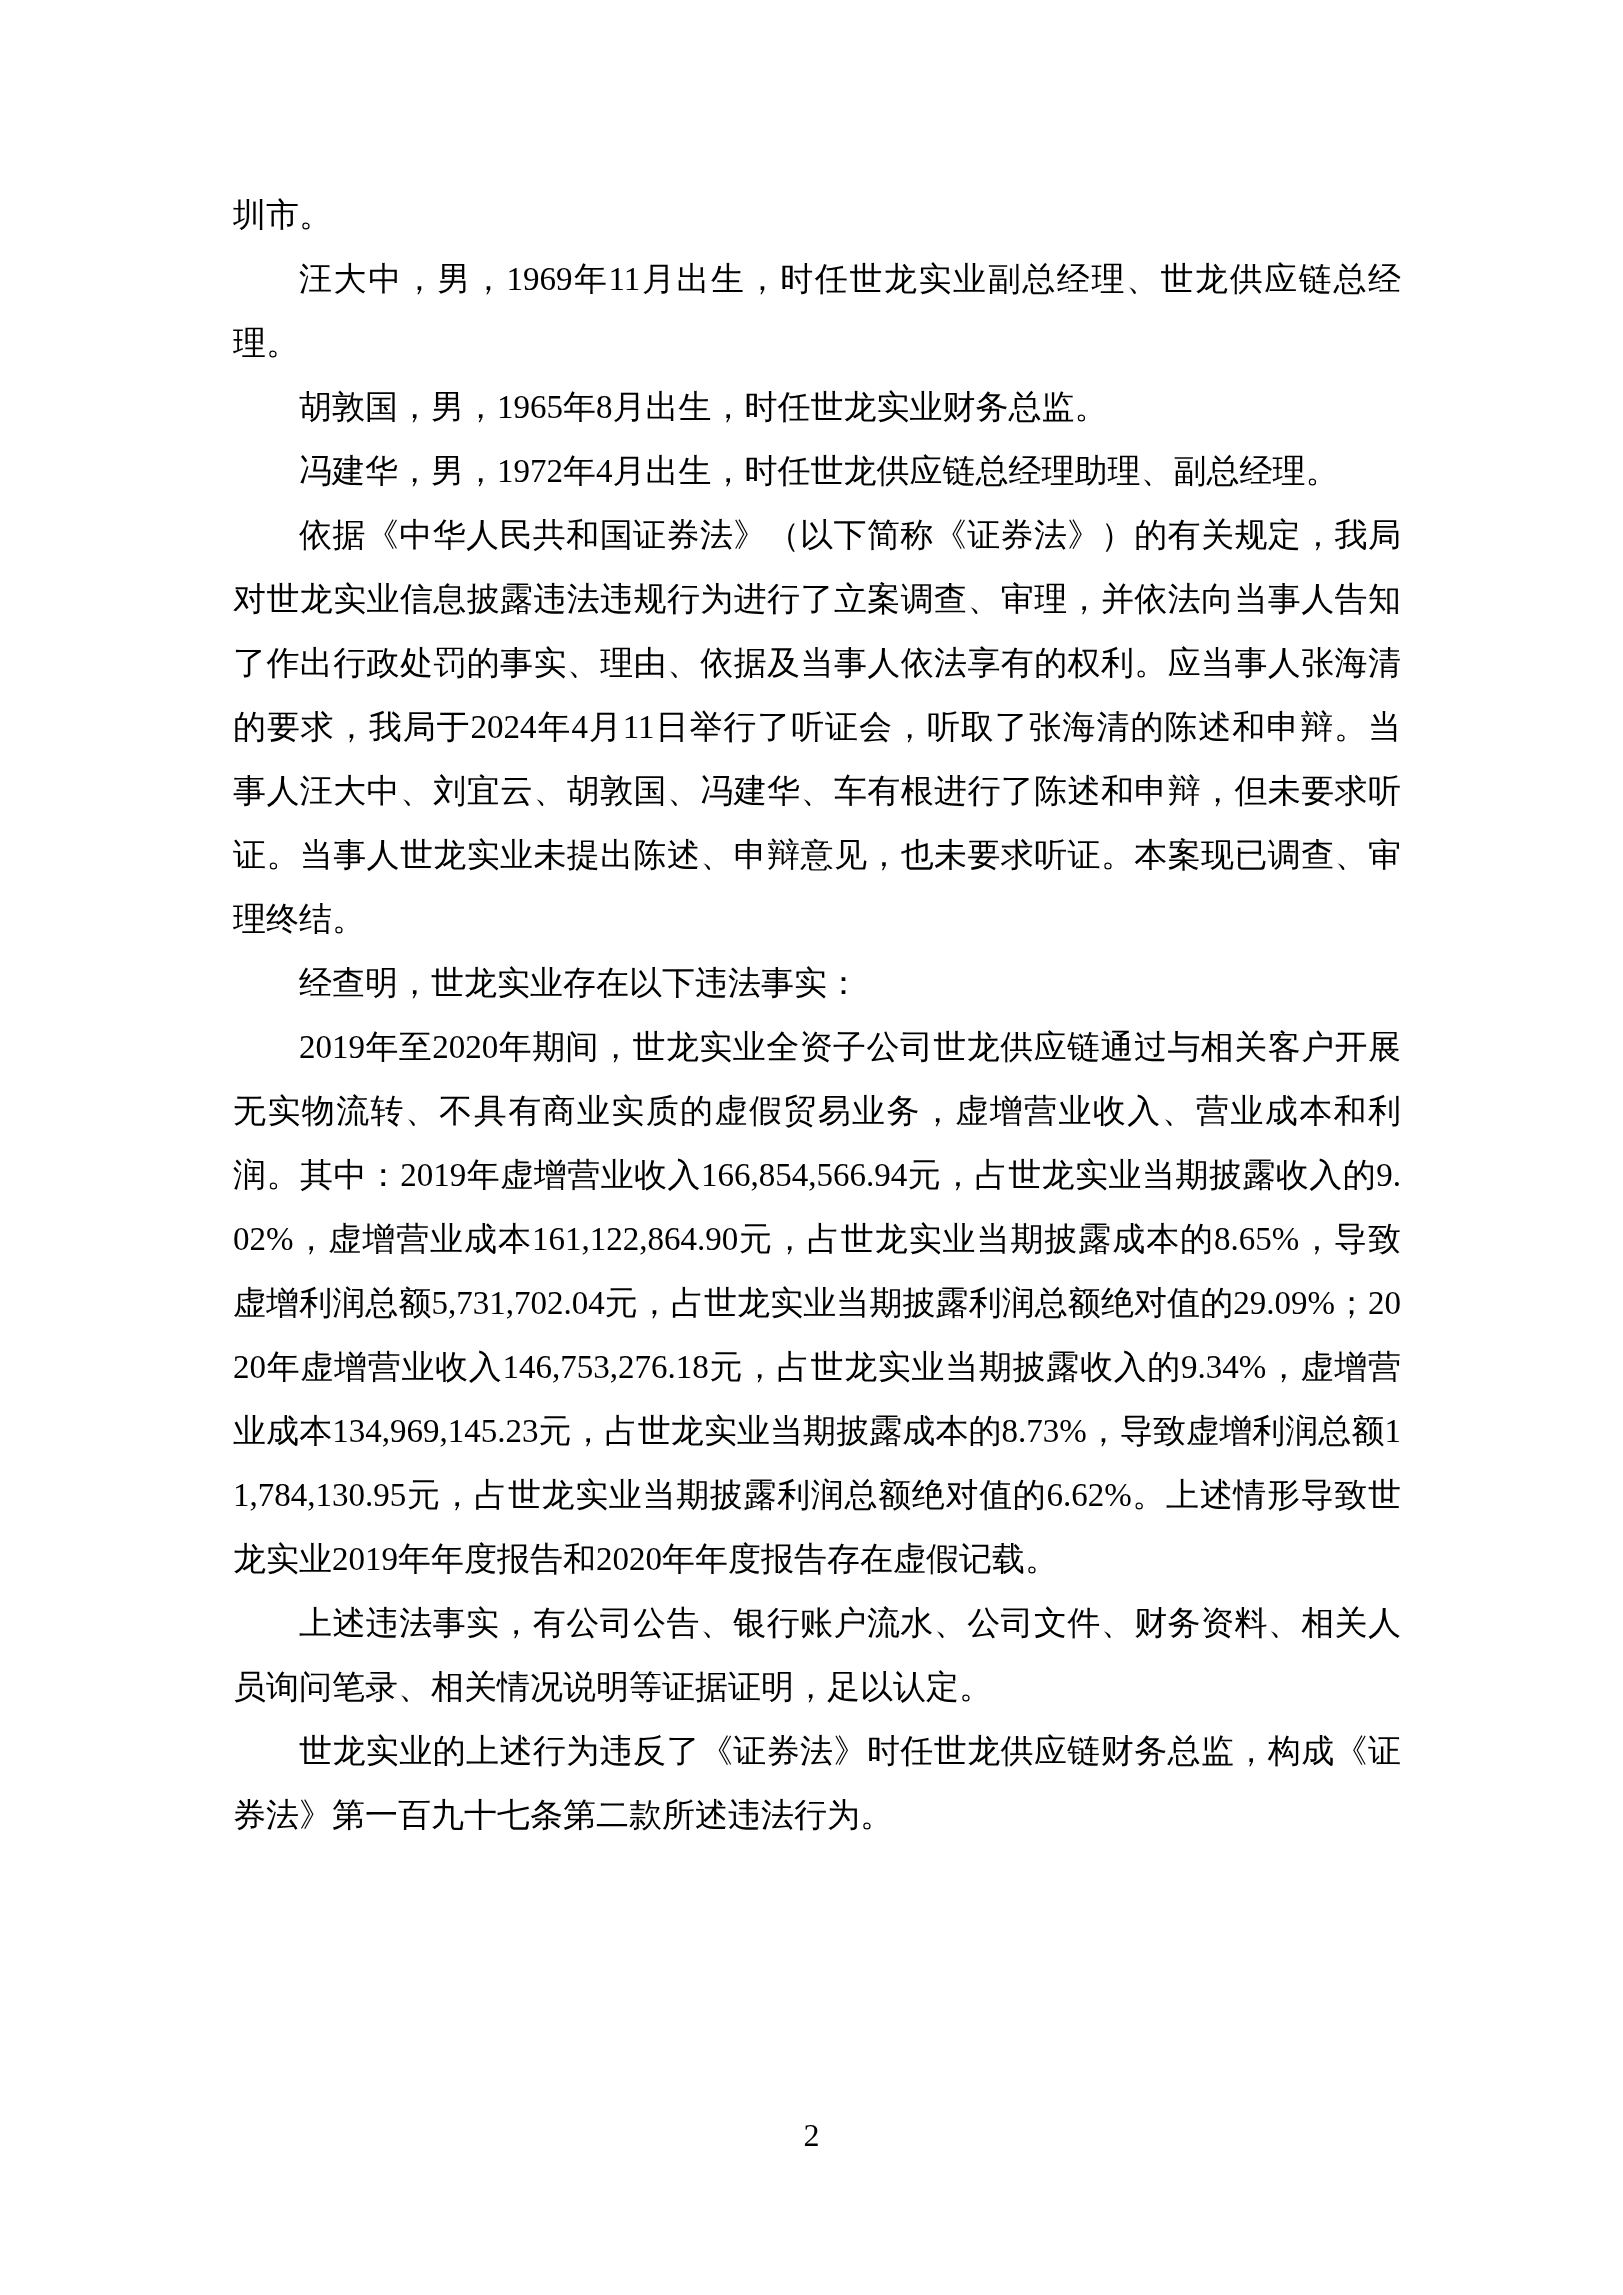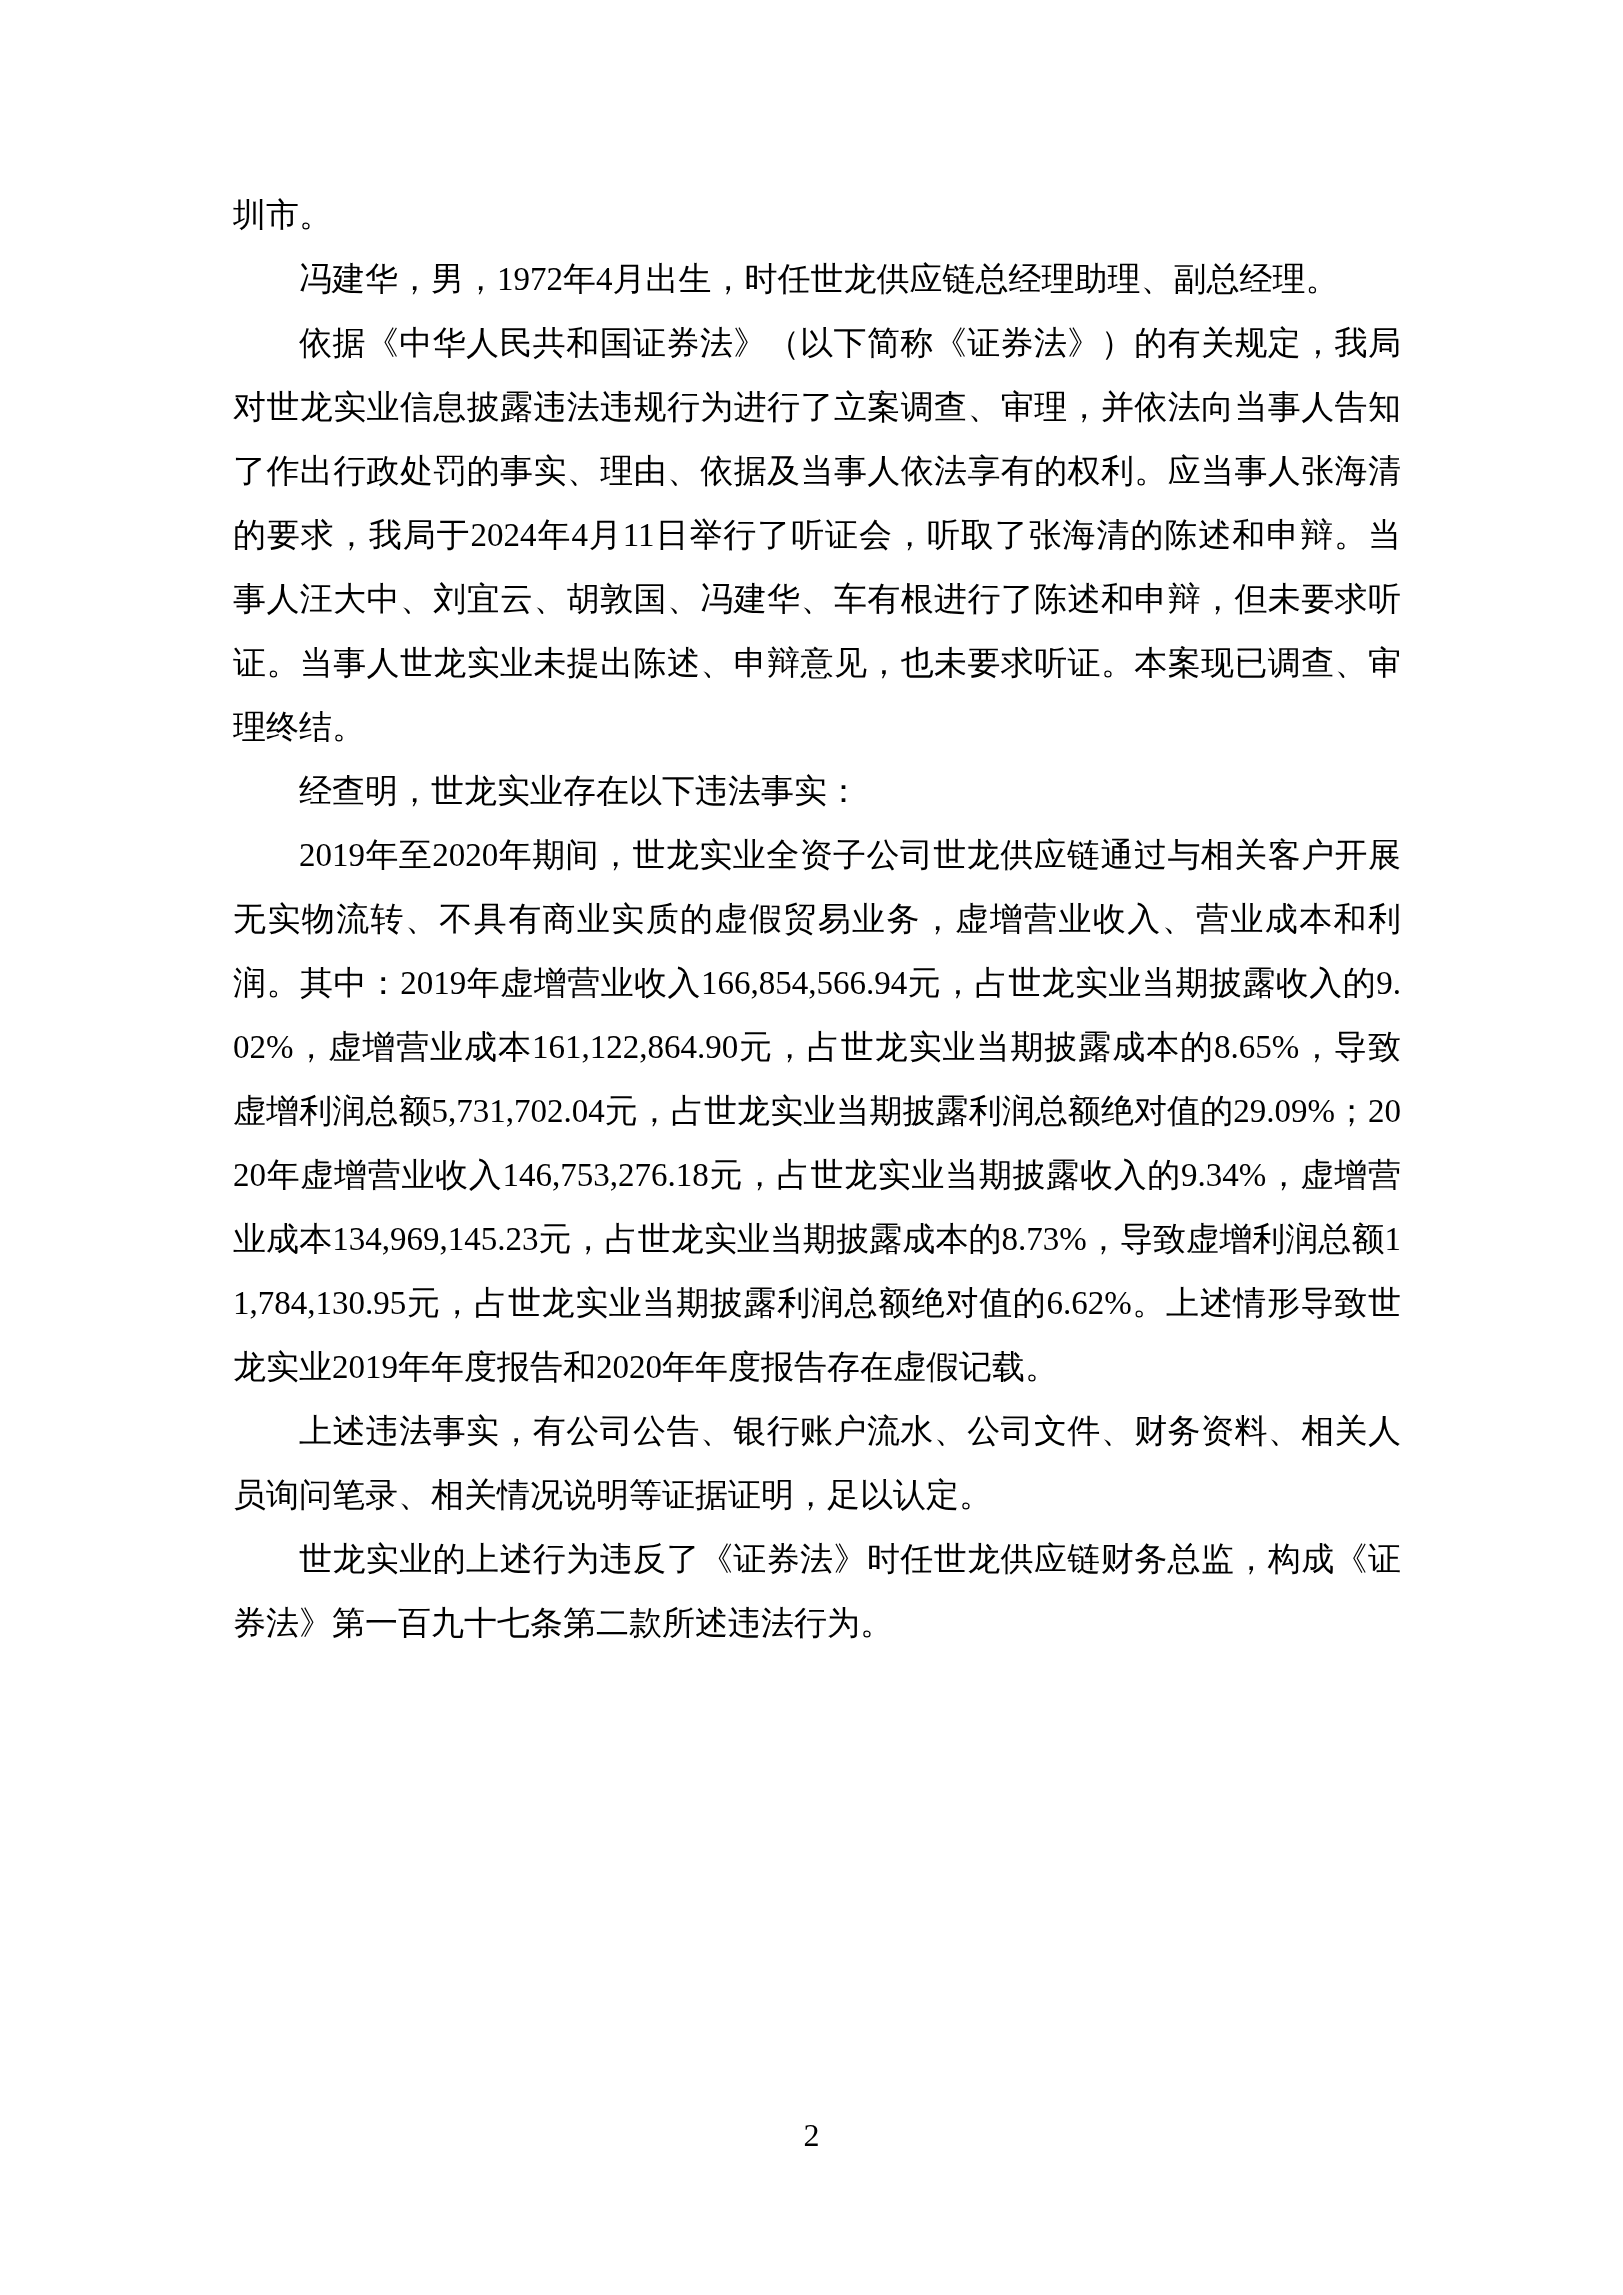--- a/index.html
+++ b/index.html
@@ -46,20 +46,22 @@
     line-height: 41px;
     color: #000000;
   }
 </style>
 </head>
 <body>
 
 <div class="page">
   <div class="body-text">
     <p class="para no-indent">圳市。</p>
+    <p class="para">汪大中，男，1969年11月出生，时任世龙实业副总经理、世龙供应链总经理。</p>
+    <p class="para">胡敦国，男，1965年8月出生，时任世龙实业财务总监。</p>
     <p class="para">冯建华，男，1972年4月出生，时任世龙供应链总经理助理、副总经理。</p>
     <p class="para">依据《中华人民共和国证券法》（以下简称《证券法》）的有关规定，我局对世龙实业信息披露违法违规行为进行了立案调查、审理，并依法向当事人告知了作出行政处罚的事实、理由、依据及当事人依法享有的权利。应当事人张海清的要求，我局于2024年4月11日举行了听证会，听取了张海清的陈述和申辩。当事人汪大中、刘宜云、胡敦国、冯建华、车有根进行了陈述和申辩，但未要求听证。当事人世龙实业未提出陈述、申辩意见，也未要求听证。本案现已调查、审理终结。</p>
     <p class="para">经查明，世龙实业存在以下违法事实：</p>
     <p class="para">2019年至2020年期间，世龙实业全资子公司世龙供应链通过与相关客户开展无实物流转、不具有商业实质的虚假贸易业务，虚增营业收入、营业成本和利润。其中：2019年虚增营业收入166,854,566.94元，占世龙实业当期披露收入的9.02%，虚增营业成本161,122,864.90元，占世龙实业当期披露成本的8.65%，导致虚增利润总额5,731,702.04元，占世龙实业当期披露利润总额绝对值的29.09%；2020年虚增营业收入146,753,276.18元，占世龙实业当期披露收入的9.34%，虚增营业成本134,969,145.23元，占世龙实业当期披露成本的8.73%，导致虚增利润总额11,784,130.95元，占世龙实业当期披露利润总额绝对值的6.62%。上述情形导致世龙实业2019年年度报告和2020年年度报告存在虚假记载。</p>
     <p class="para">上述违法事实，有公司公告、银行账户流水、公司文件、财务资料、相关人员询问笔录、相关情况说明等证据证明，足以认定。</p>
     <p class="para">世龙实业的上述行为违反了《证券法》时任世龙供应链财务总监，构成《证券法》第一百九十七条第二款所述违法行为。</p>
   </div>
   <div class="page-number">2</div>
 </div>
 

